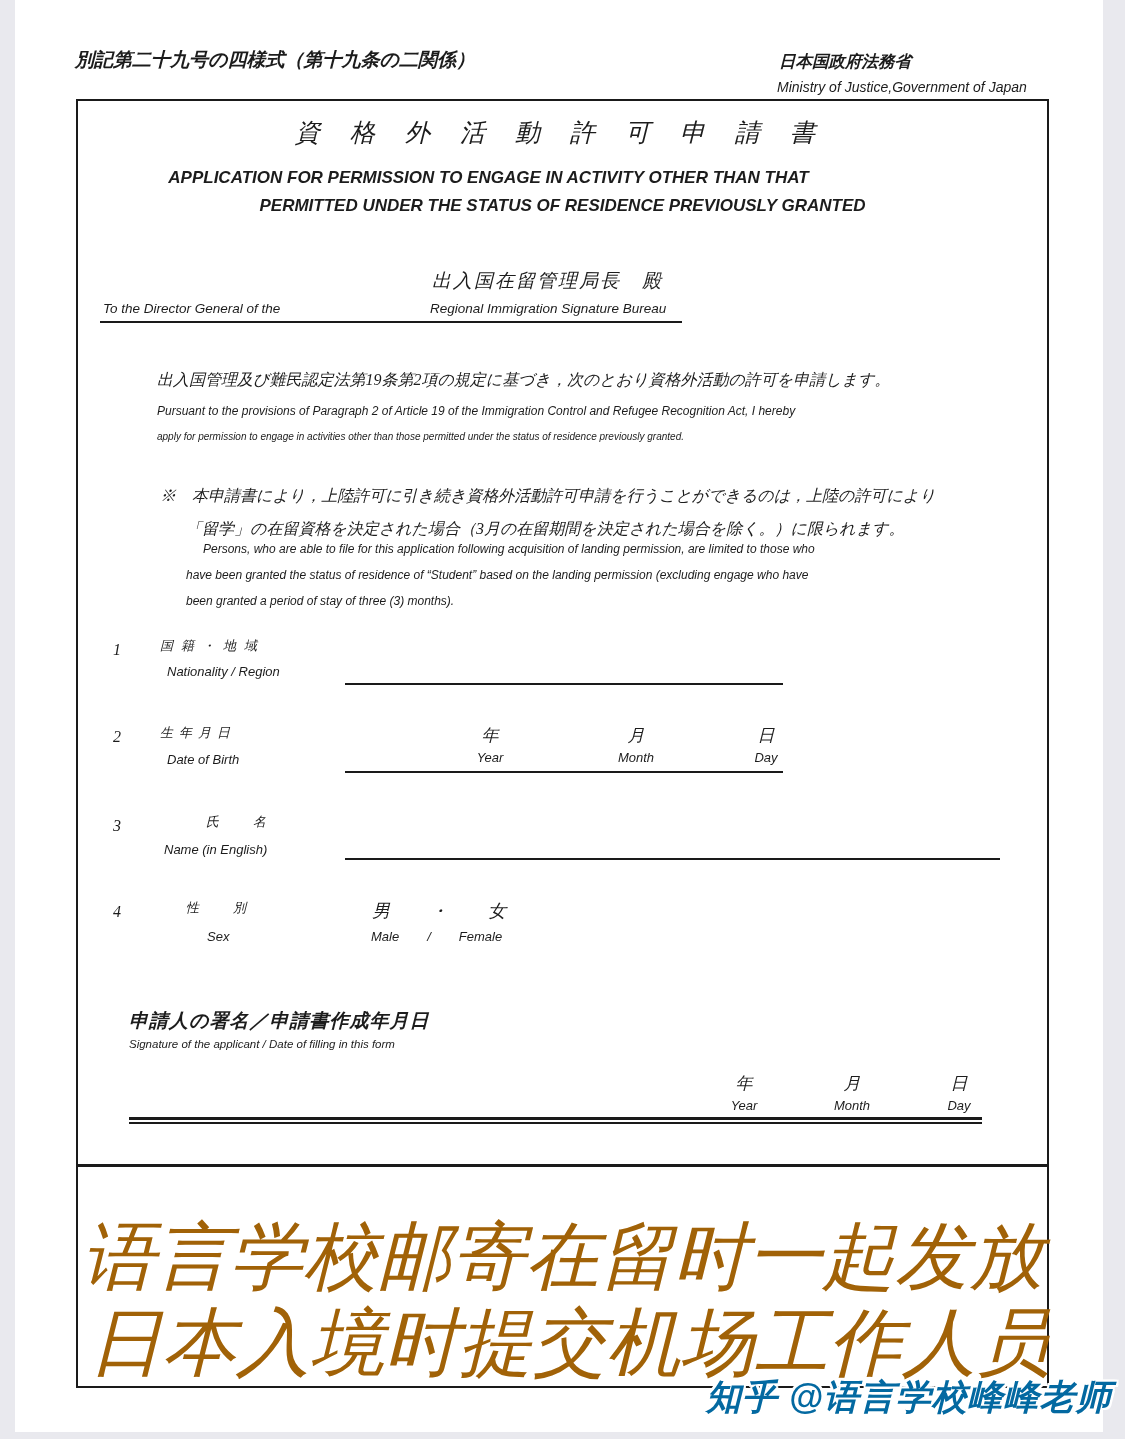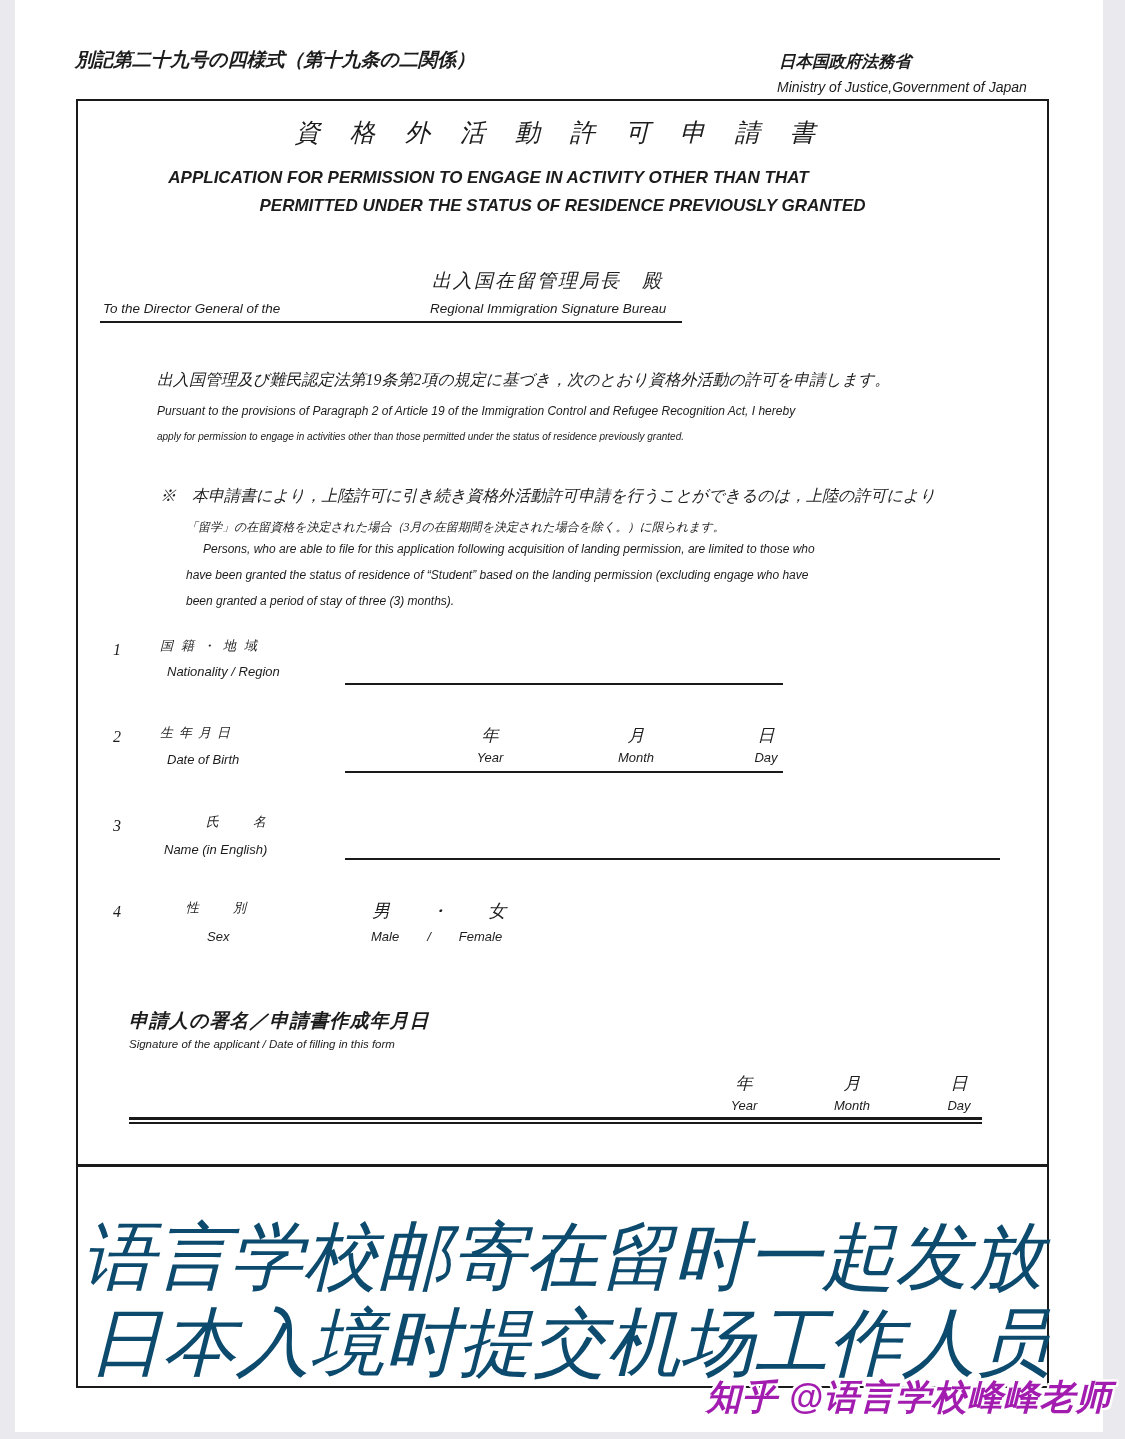--- a/index.html
+++ b/index.html
@@ -40,21 +40,21 @@
   #addr-en-right { left:430px; top:301px; font-size:13.5px; }
   #addr-line     { left:100px; top:321px; width:582px; height:2px; background:#1a1a1a; }
 
   
   #decl-ja  { left:157px; top:370px; font-size:16px; }
   #decl-en1 { left:157px; top:404px; font-size:12px; }
   #decl-en2 { left:157px; top:431px; font-size:10px; }
 
   
   #note-ja1 { left:160px; top:486px; font-size:16px; }
-  #note-ja2 { left:186px; top:519px; font-size:12px; }
+  #note-ja2 { left:186px; top:519px; font-size:16px; }
   #note-en1 { left:186px; top:542px; font-size:12px;margin-left:17px; }
   #note-en2 { left:186px; top:568px; font-size:12px; }
   #note-en3 { left:186px; top:594px; font-size:12px; }
 
   .field-no { font-size:16px; }
   .field-ja { font-size:13px; }
   .field-en { font-size:13px; }
   .fill-line { height:2px; background:#1a1a1a; }
 
   
@@ -91,27 +91,27 @@
   
   #sig-ja { left:129px; top:1008px; font-size:19px; font-weight:bold; letter-spacing:1px; }
   #sig-en { left:129px; top:1038px; font-size:11.5px; }
   #sig-col-y { left:712px; top:1072px; width:64px; }
   #sig-col-m { left:820px; top:1072px; width:64px; }
   #sig-col-d { left:927px; top:1072px; width:64px; }
   #sig-dline { left:129px; top:1117px; width:853px; height:7px;
                border-top:3px solid #1a1a1a; border-bottom:2px solid #1a1a1a; }
 
   
-  .red-note { left:76px; width:973px; text-align:center; color:#0c4a6e;
+  .red-note { left:76px; width:973px; text-align:center; color:#a16207;
               font-size:74px; line-height:1.06; font-weight:500; letter-spacing:0; }
   #red1 { top:1218px; }
   #red2 { top:1304px;margin-left:7px; }
 
   
-  #watermark { left:706px; top:1374px; font-size:35px; font-weight:bold; color:#a21caf;
+  #watermark { left:706px; top:1374px; font-size:35px; font-weight:bold; color:#0369a1;
                letter-spacing:1px; z-index:5;
                text-shadow:-2px -2px 0 #fff, 2px -2px 0 #fff, -2px 2px 0 #fff, 2px 2px 0 #fff,
                            0 -2px 0 #fff, 0 2px 0 #fff, -2px 0 0 #fff, 2px 0 0 #fff; }
 </style>
 </head>
 <body>
 
 <div class="page">
 
   <div class="abs" id="strip-left"></div>

